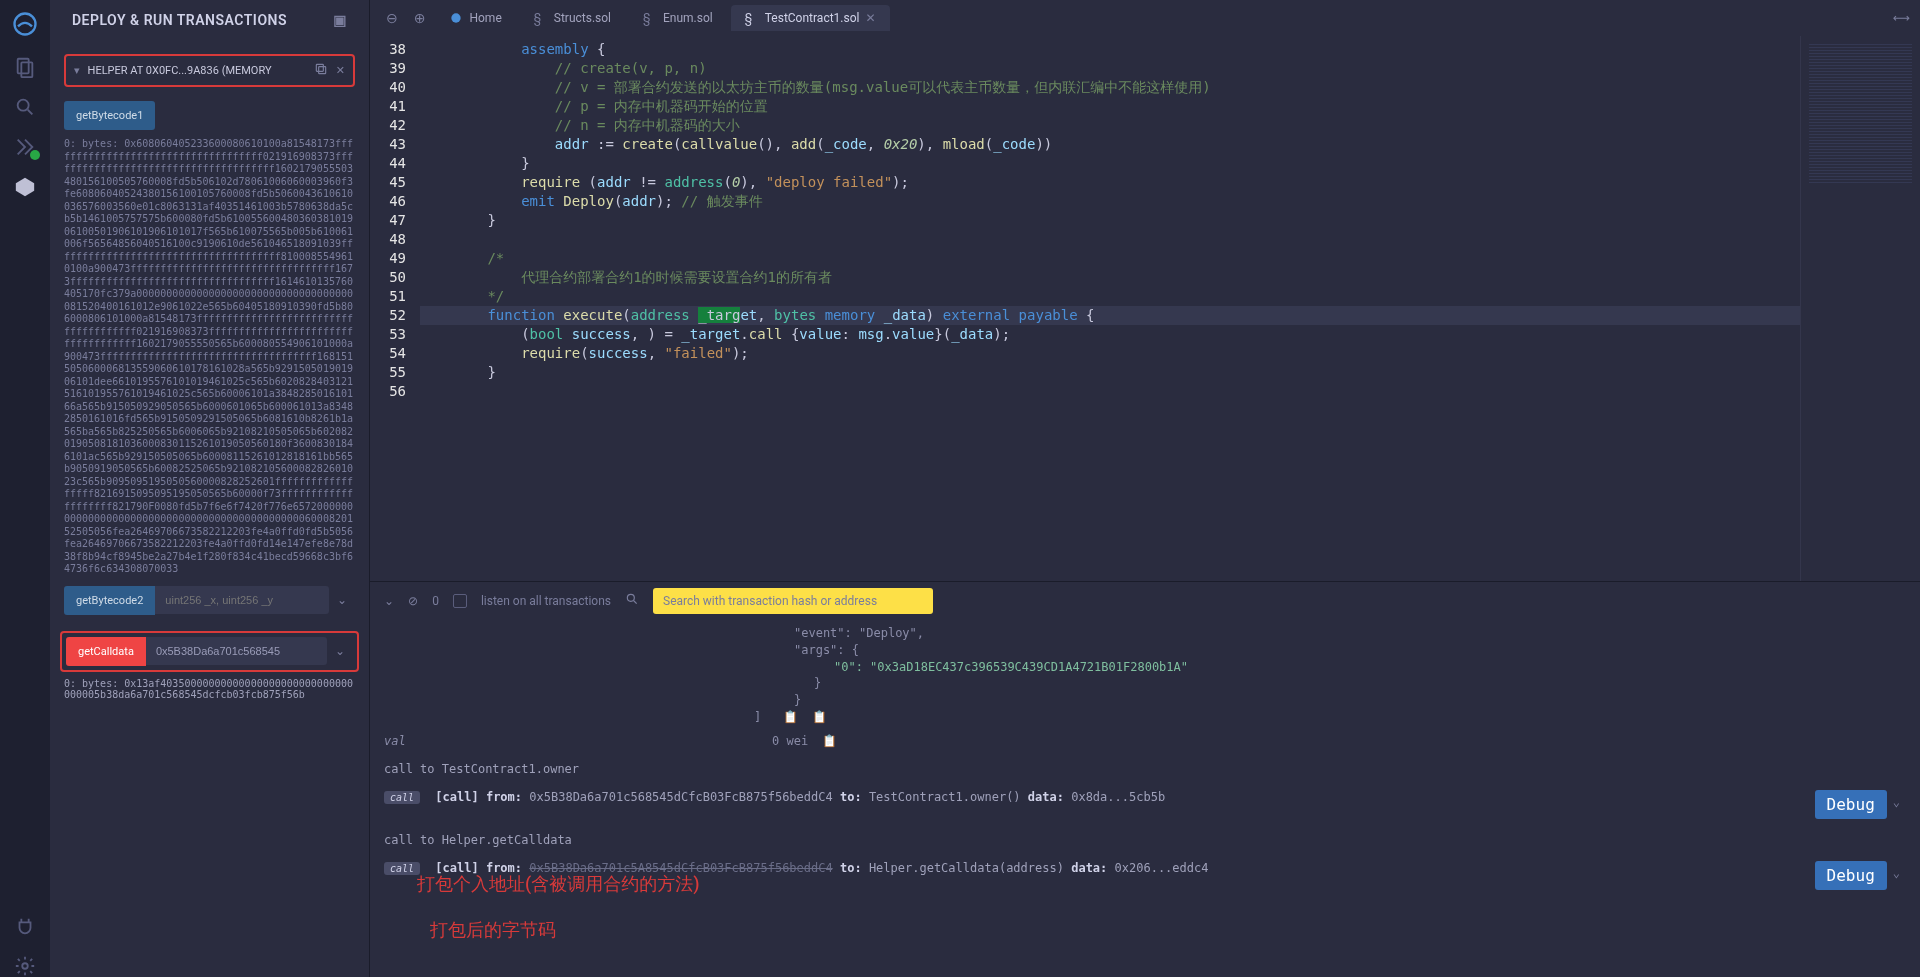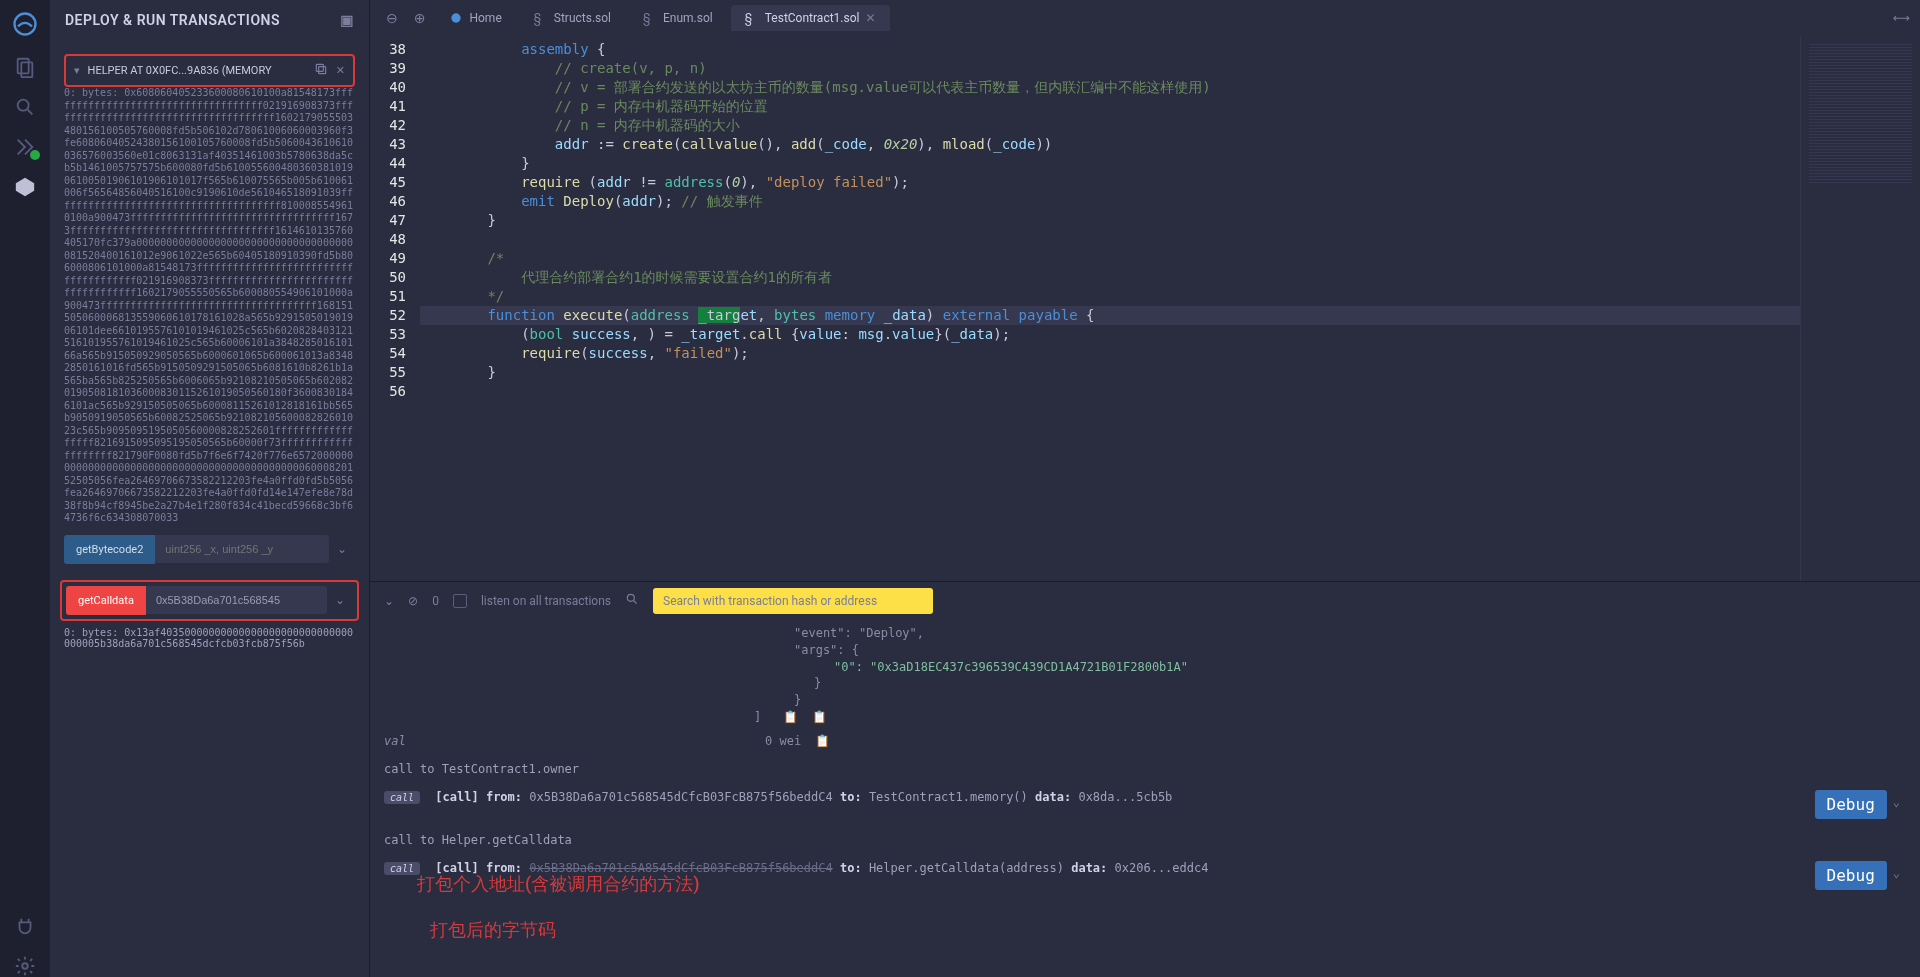--- a/index.html
+++ b/index.html
@@ -33,21 +33,21 @@
   background: #2a2c3f;
   border-right: 1px solid #1a1c2a;
   flex-shrink: 0;
   display: flex;
   flex-direction: column;
   overflow-y: auto;
 }
 .panel-header {
   display: flex;
   align-items: center;
-  padding: 12px 15px;
+  padding: 12px 22px;
   font-weight: 600;
   font-size: 14px;
   color: #d0d2e8;
   letter-spacing: 0.5px;
   text-align: right;
 }
 .panel-header .sq { margin-left: auto; color: #7a7d9c; }
 
 .contract-row {
   margin: 14px 14px 0 14px;
@@ -188,21 +188,21 @@
   background: #2a2c3f;
   overflow-y: auto;
   font-family: Consolas, monospace;
   font-size: 12px;
   color: #9fa1ba;
   padding: 6px 14px;
 }
 .term-json { margin-left: 410px; line-height:1.4; color:#8a8ca8;}
 .term-json .k { color:#8a8ca8;}
 .term-json .v { color:#7fbf9f;}
-.term-row { display:flex; align-items:center; gap:13px; margin:8px 0; }
+.term-row { display:flex; align-items:center; gap:20px; margin:8px 0; }
 .term-row .lbl { width: 60px; color:#8a8ca8; font-style:italic; }
 .term-row .wei { margin-left: 308px; color:#8a8ca8;}
 .call-line { margin: 14px 0; color: #9fa1ba; }
 .call-line .tag { background:#4a4d68; color:#d0d2e8; padding:1px 6px; border-radius:3px; font-style:italic; font-size:10px; margin-right:8px;}
 .call-line b { color:#d0d2e8; font-weight:600;}
 .call-line .strike { text-decoration: line-through; color:#6a6d88; }
 .debug-btn { background:#3670b8; color:#fff; padding:5px 12px; border-radius:3px; font-size:16px; float:right; margin-left:8px; cursor:pointer;}
 .debug-chev { float:right; color:#7a7d9c; padding: 5px 6px; cursor:pointer;}
 .clr { clear:both; }
 
@@ -264,20 +264,23 @@
   <div class="contract-row">
     <span class="chev">▾</span>
     <span class="addr">HELPER AT 0X0FC...9A836 (MEMORY</span>
     <span class="copy"><svg width="14" height="14" viewBox="0 0 24 24" fill="none" stroke="currentColor" stroke-width="2">
           <rect x="8" y="8" width="12" height="12" rx="1"></rect>
           <rect x="4" y="4" width="12" height="12" rx="1"></rect>
         </svg></span>
     <span class="close">✕</span>
   </div>
 
+  <div class="btnrow">
+    <span class="btn-blue">getBytecode1</span>
+  </div>
   <div class="bytecode-output"><span class="idx">0: bytes: 0x608060405233600080610100a81548173ffffffffffffffffffffffffffffffffffff021916908373ffffffffffffffffffffffffffffffffffffff1602179055503480156100505760008fd5b506102d78061006060003960f3fe60806040524380156100105760008fd5b5060043610610036576003560e01c8063131af40351461003b5780638da5cb5b1461005757575b600080fd5b61005560048036038101906100501906101906101017f565b610075565b005b610061006f56564856040516100c9190610de561046518091039ffffffffffffffffffffffffffffffffffffff8100085549610100a900473ffffffffffffffffffffffffffffffffff1673ffffffffffffffffffffffffffffffffff1614610135760405170fc379a000000000000000000000000000000000000081520400161012e9061022e565b60405180910390fd5b806000806101000a81548173ffffffffffffffffffffffffffffffffffffff021916908373ffffffffffffffffffffffffffffffffffff1602179055550565b600080554906101000a900473ffffffffffffffffffffffffffffffffffff168151505060006813559060610178161028a565b929150501901906101dee6610195576101019461025c565b6020828403121516101955761019461025c565b60006101a384828501610166a565b915050929050565b6000601065b600061013a83482850161016fd565b9150509291505065b6081610b8261b1a565ba565b825250565b6006065b92108210505065b6020820190508181036000830115261019050560180f36008301846101ac565b929150505065b60008115261012818161bb565b9050919050565b60082525065b92108210560008282601023c565b9095095195050560000828252601ffffffffffffffffff8216915095095195050565b60000f73ffffffffffffffffffff821790F0080fd5b7f6e6f7420f776e657200000000000000000000000000000000000000000000006000820152505056fea26469706673582212203fe4a0ffd0fd5b5056fea26469706673582212203fe4a0ffd0fd14e147efe8e78d38f8b94cf8945be2a27b4e1f280f834c41becd59668c3bf64736f6c634308070033</span></div>
 
   <div class="flexrow">
     <span class="btn-blue">getBytecode2</span>
     <input class="input-dark" placeholder="uint256 _x, uint256 _y" style="">
     <span class="chev2">⌄</span>
   </div>
 
   <div class="red-box">
     <div class="flexrow" style="margin:2px;">
@@ -370,21 +373,21 @@
     </div>
 
     <div class="call-line">call to TestContract1.owner</div>
 
     <div class="call-line">
       <span class="debug-chev">⌄</span>
       <span class="debug-btn">Debug</span>
       <span class="tag">call</span>
       <b>[call]</b>
       <b>from:</b> <span>0x5B38Da6a701c568545dCfcB03FcB875f56beddC4</span>
-      <b>to:</b> <span>TestContract1.memory()</span>
+      <b>to:</b> <span>TestContract1.owner()</span>
       <b>data:</b> <span>0x8da...5cb5b</span>
       <div class="clr"></div>
     </div>
 
     <div class="call-line">call to Helper.getCalldata</div>
 
     <div class="call-line">
       <span class="debug-chev">⌄</span>
       <span class="debug-btn">Debug</span>
       <span class="tag">call</span>

